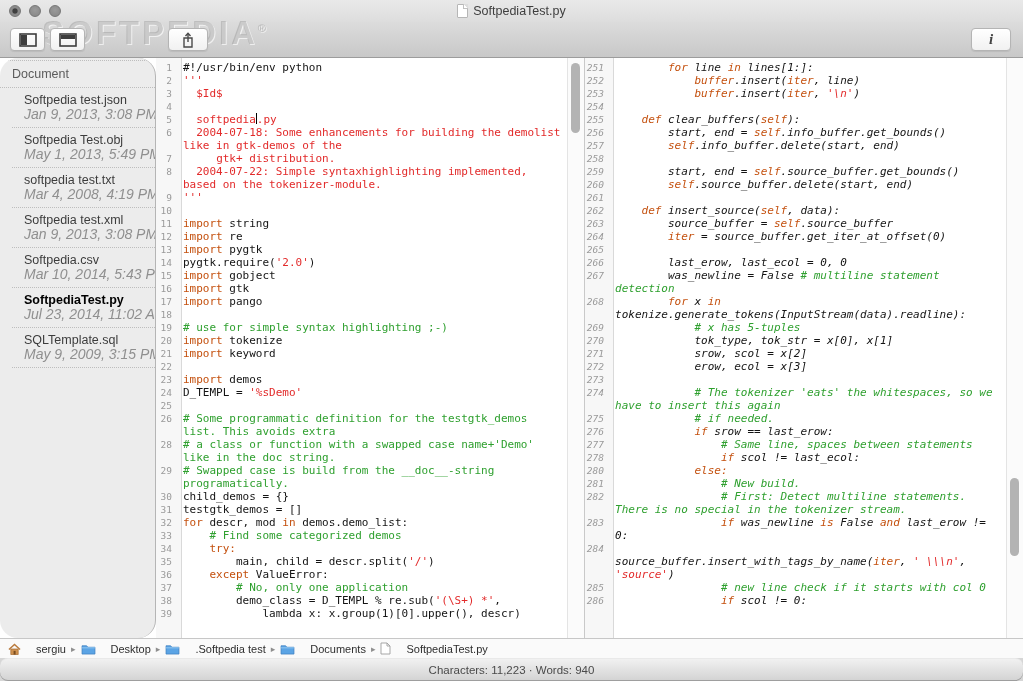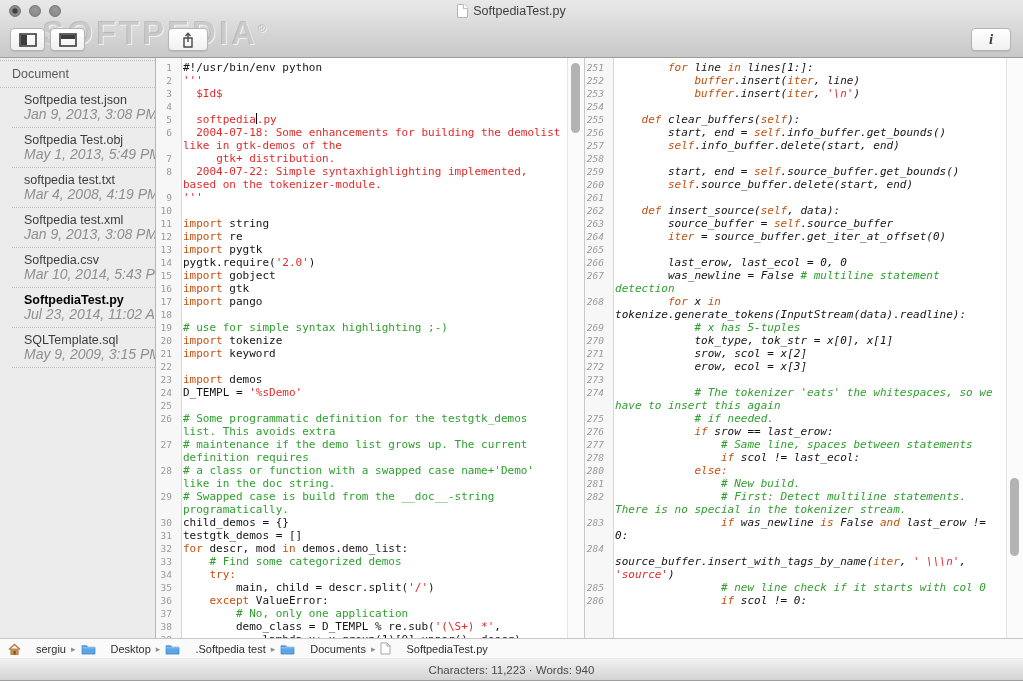--- a/index.html
+++ b/index.html
@@ -44,21 +44,21 @@
   .btn-view2 { width:35px; margin-left:5px; }
   .btn-share { width:40px; margin-left:83px; }
   .btn-info  { width:40px; position:absolute; right:12px; font-family:"Liberation Serif",serif;
                font-style:italic; font-weight:bold; font-size:15px; color:#444; }
 
   
   .content { flex:1 1 auto; display:flex; overflow:hidden; background:#fff; }
 
   .sidebar {
     width:156px; flex:0 0 156px; background:#ececec; border-right:1px solid #b5b5b5;
-    overflow:hidden; padding-top:2px;
+    overflow:hidden; padding-top:2px;border-radius:18px;
   }
   .sb-header { height:28px; display:flex; align-items:center; padding-left:12px;
     font-size:12.5px; color:#5c5c5c; border-top:1px dotted #bdbdbd; border-bottom:1px dotted #bdbdbd; }
   .sb-item { padding:5px 8px 6px 12px; border-bottom:1px dotted #bdbdbd; cursor:default;margin-left:12px; }
   .sb-name { font-size:12.5px; color:#3c3c3c; line-height:15px; white-space:nowrap; }
   .sb-date { font-size:14px; color:#8f8f8f; line-height:13px; white-space:nowrap;font-style:italic; }
   .sb-item.selected .sb-name { font-weight:bold; color:#000; }
 
   .pane { display:flex; overflow:hidden; }
   .pane-right { border-left:1px solid #c9c9c9; flex:1 1 auto; }
@@ -95,21 +95,21 @@
   .crumb { display:flex; align-items:center; gap:15px; font-size:11px; color:#2e2e2e; }
   .crumb-sep { font-size:9px; color:#8e8e8e; }
   .icon-home { width:13px; height:12px; }
   .icon-folder { width:15px; height:12px; }
   .icon-file { width:11px; height:13px; }
 
   
   .statusbar { height:23px; flex:0 0 23px; background:linear-gradient(#f1f1f1,#d2d2d2);
                border-top:1px solid #e9e9e9; box-shadow:inset 0 -1px 0 #9e9e9e;
                display:flex; align-items:center; justify-content:center;
-               font-size:11.5px; color:#4a4a4a; }
+               font-size:11.5px; color:#4a4a4a;border-radius:8px; }
 </style>
 </head>
 <body>
 
 <div class="window">
 
   <div class="titlebar">
     <div class="traffic">
       <span class="tl close"></span>
       <span class="tl"></span>
@@ -279,24 +279,20 @@
             <div class="ln">24</div>
             <div class="code"><span class="seg-p">D_TEMPL = </span><span class="seg-s">'%sDemo'</span></div>
           </div>
           <div class="row">
             <div class="ln">25</div>
             <div class="code"></div>
           </div>
           <div class="row">
             <div class="ln">26</div>
             <div class="code"><span class="seg-c"># Some programmatic definition for the testgtk_demos list. This avoids extra</span></div>
-          </div>
-          <div class="row">
-            <div class="ln">27</div>
-            <div class="code"><span class="seg-c"># maintenance if the demo list grows up. The current definition requires</span></div>
           </div>
           <div class="row">
             <div class="ln">28</div>
             <div class="code"><span class="seg-c"># a class or function with a swapped case name+'Demo' like in the doc string.</span></div>
           </div>
           <div class="row">
             <div class="ln">29</div>
             <div class="code"><span class="seg-c"># Swapped case is build from the __doc__-string programatically.</span></div>
           </div>
           <div class="row">

